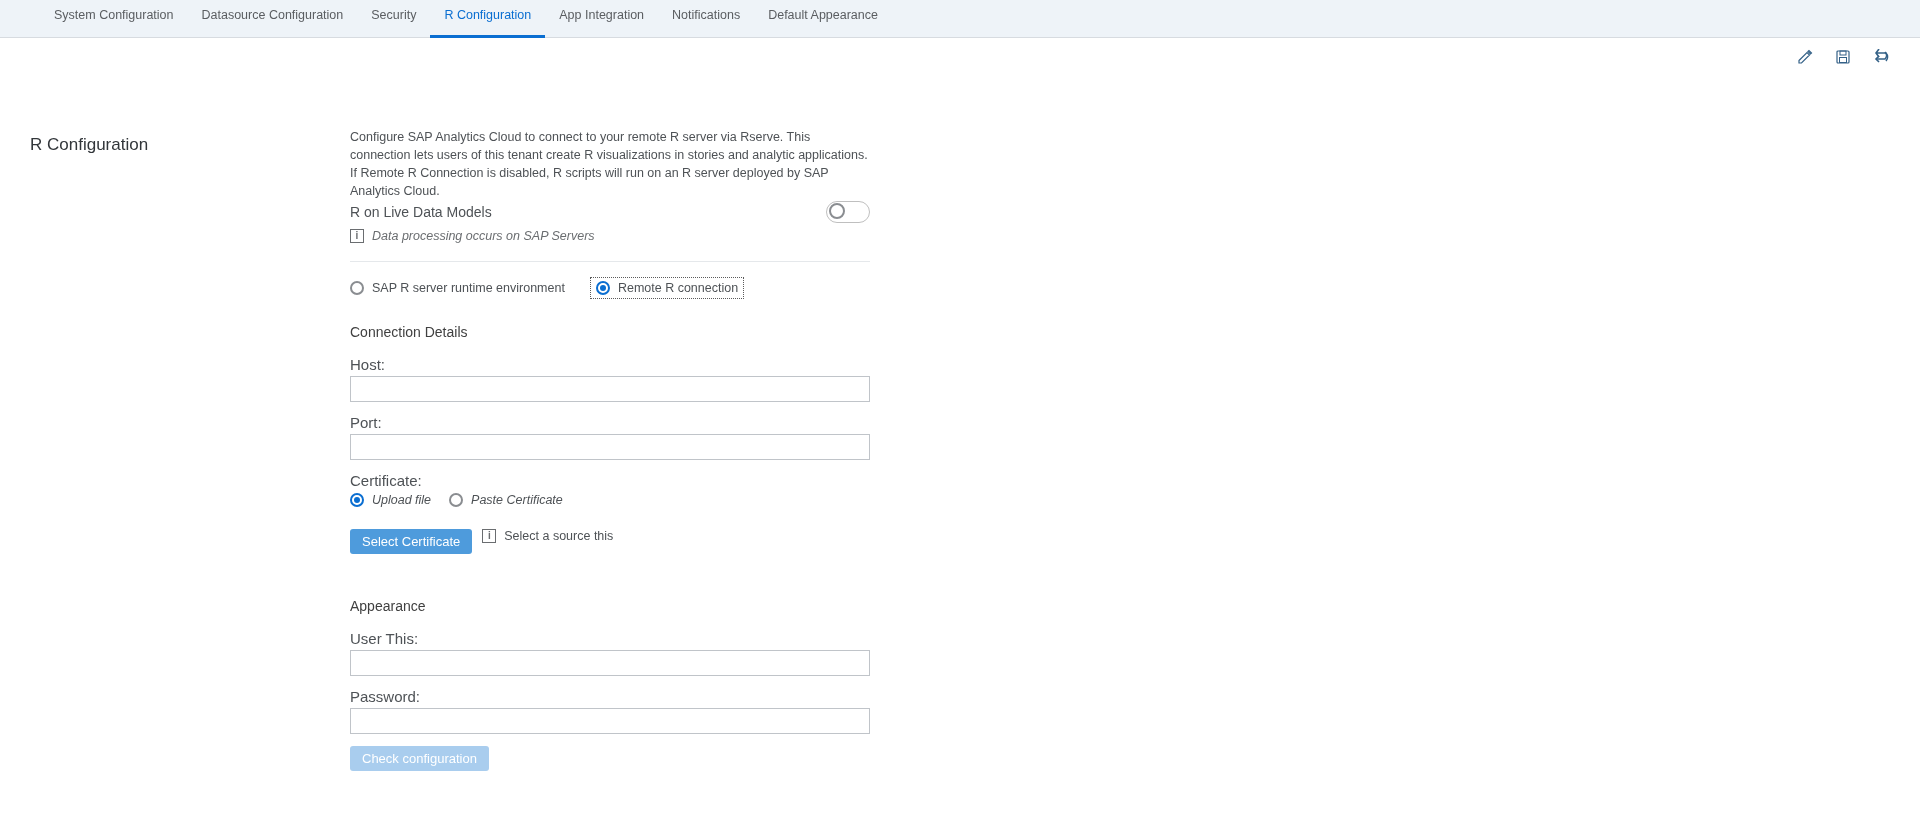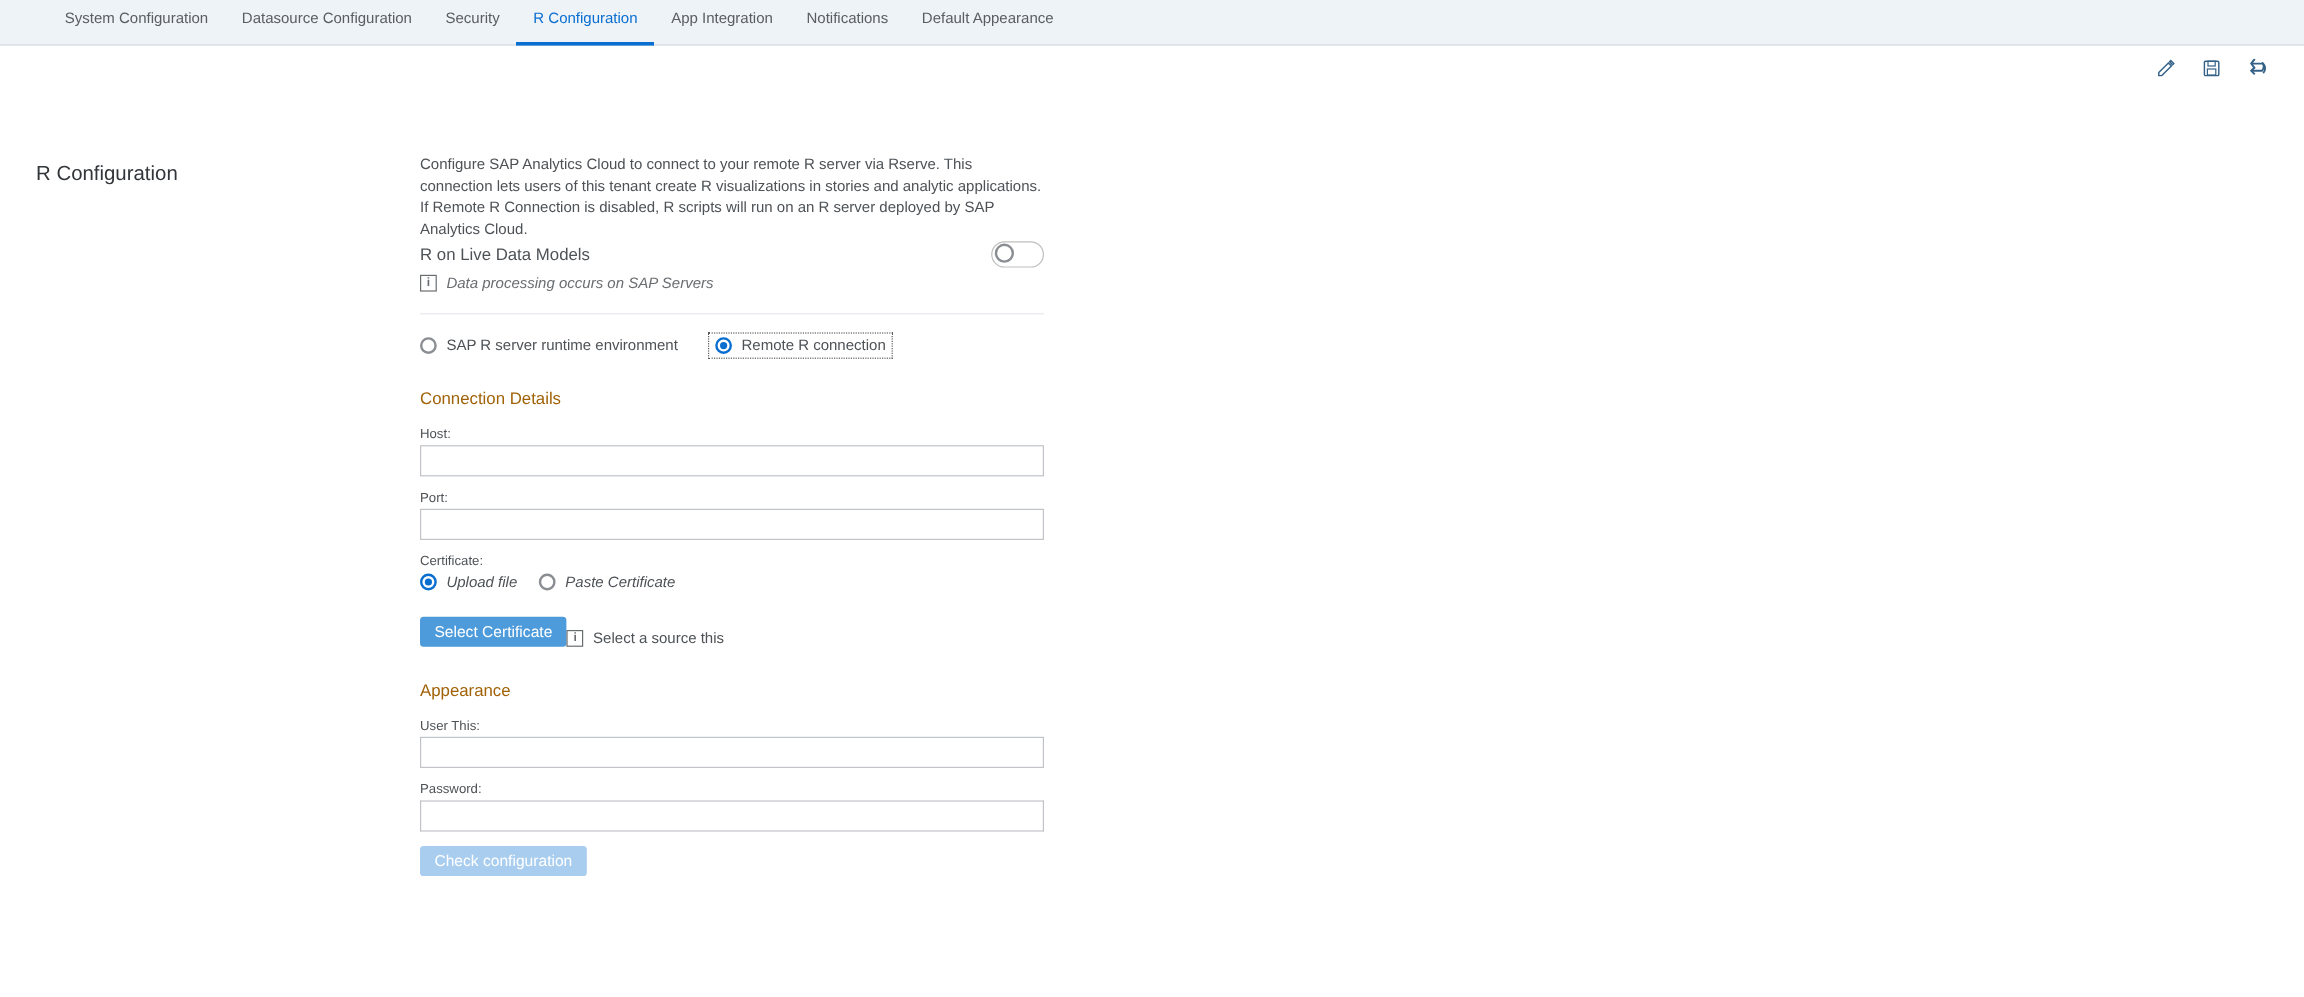--- a/index.html
+++ b/index.html
@@ -67,33 +67,33 @@
   .radio-item { display:flex; align-items:center; gap:8px; cursor:pointer; color:#4e5256; font-size:12.5px;}
   .radio-item.focused { outline:1px dotted #5b5b5b; outline-offset:2px; padding:1px 3px;}
   .radio {
     width:14px; height:14px; border:2px solid #8a8d91; border-radius:50%; display:inline-flex;
     align-items:center; justify-content:center; background:#fff;
   }
   .radio.checked::after {
     content:""; width:6px; height:6px; background:#0a6ed1; border-radius:50%;
   }
   .radio.checked { border-color:#0a6ed1; }
-  .subhead { font-size:14px; color:#a16207; margin:10px 0 16px 0; }
-  .field-label { font-size:11px; color:#4e5256; margin-bottom:3px; display:block;}
+  .subhead { font-size:14px; color:#404040; margin:10px 0 16px 0; }
+  .field-label { font-size:15px; color:#4e5256; margin-bottom:3px; display:block;}
   .text-input {
     width:100%; height:26px; border:1px solid #c0c4c9; padding:2px 6px; font-size:13px;
     margin-bottom:12px; background:#fff;
   }
   .cert-row { display:flex; gap:18px; margin:4px 0 22px 0;font-style:italic;}
   .btn {
     background:#4e9bdc; color:#fff; border:none; padding:5px 12px; font-size:13px;
     cursor:pointer; border-radius:3px;
   }
   .btn.light { background:#a9cdee; color:#fff; }
-  .select-cert-row { display:flex; align-items:flex-end; gap:0; margin-bottom:28px;}
+  .select-cert-row { display:flex; align-items:flex-start; gap:10px; margin-bottom:44px;}
   .select-src { color:#4e5256; font-size:12.5px; display:flex; align-items:center; gap:8px;}
   svg { display:block; }
 </style>
 </head>
 <body>
 
 <div class="tabbar">
   <div class="tab">System Configuration</div>
   <div class="tab">Datasource Configuration</div>
   <div class="tab">Security</div>

